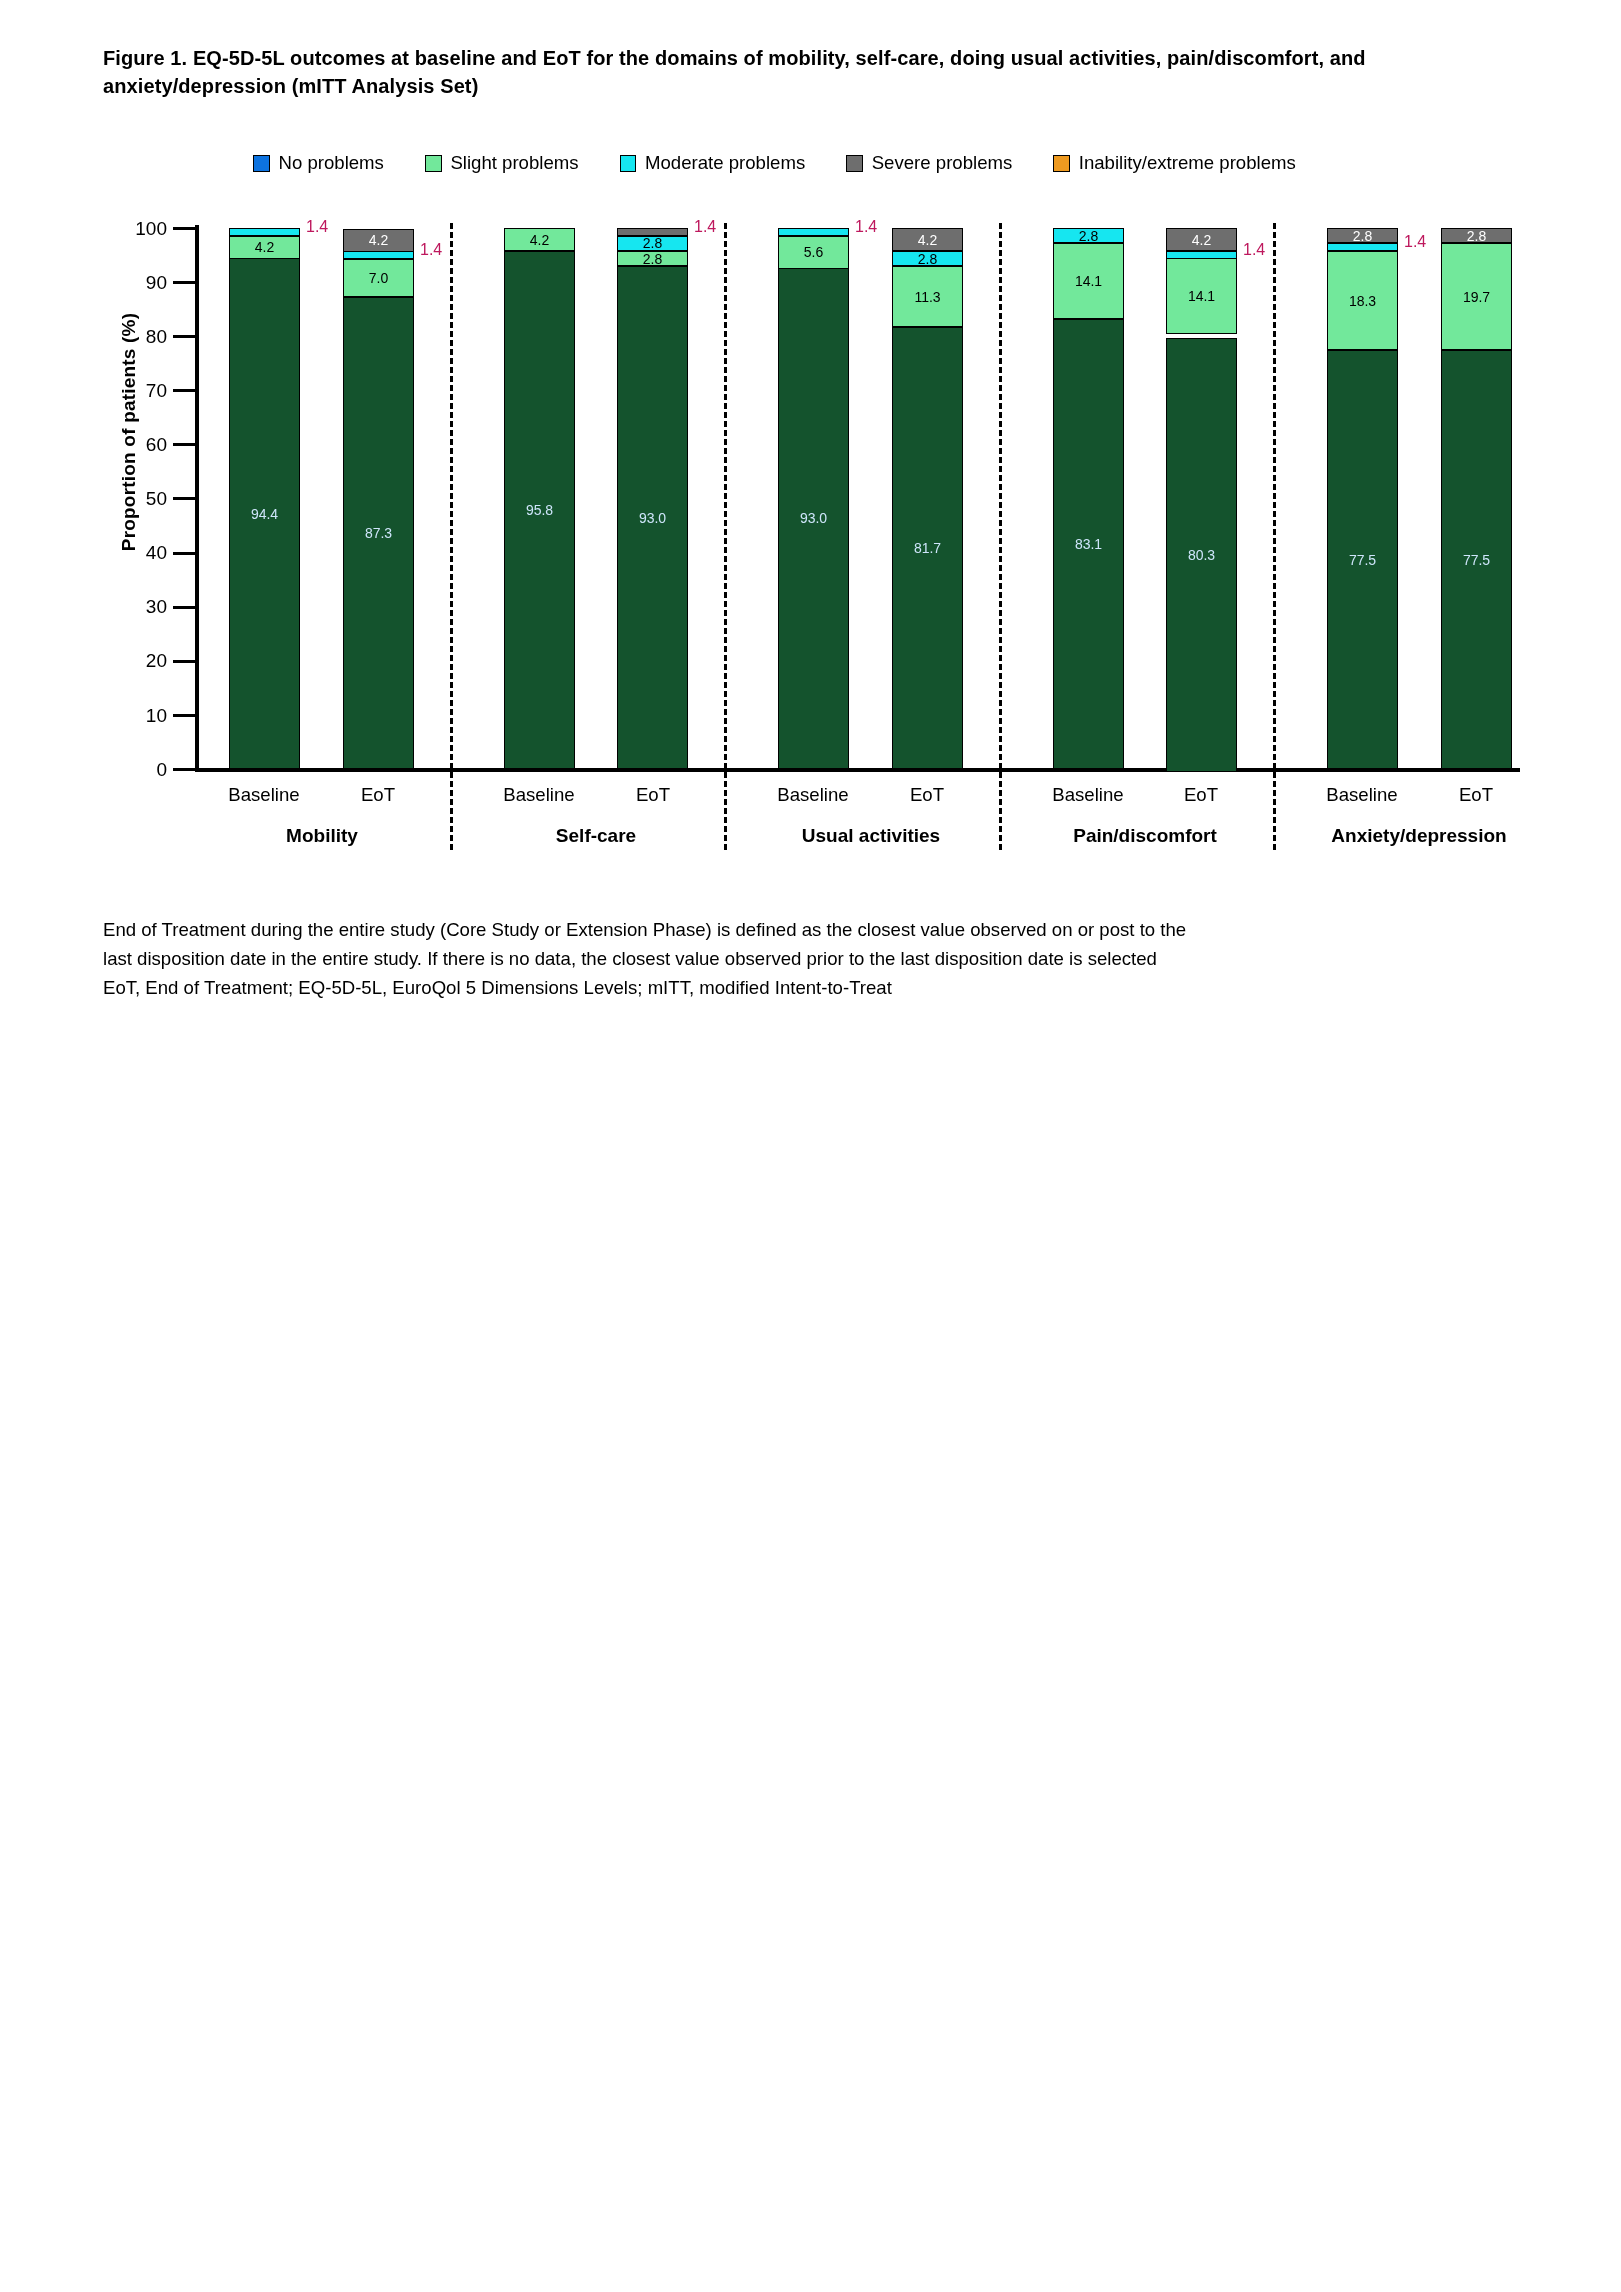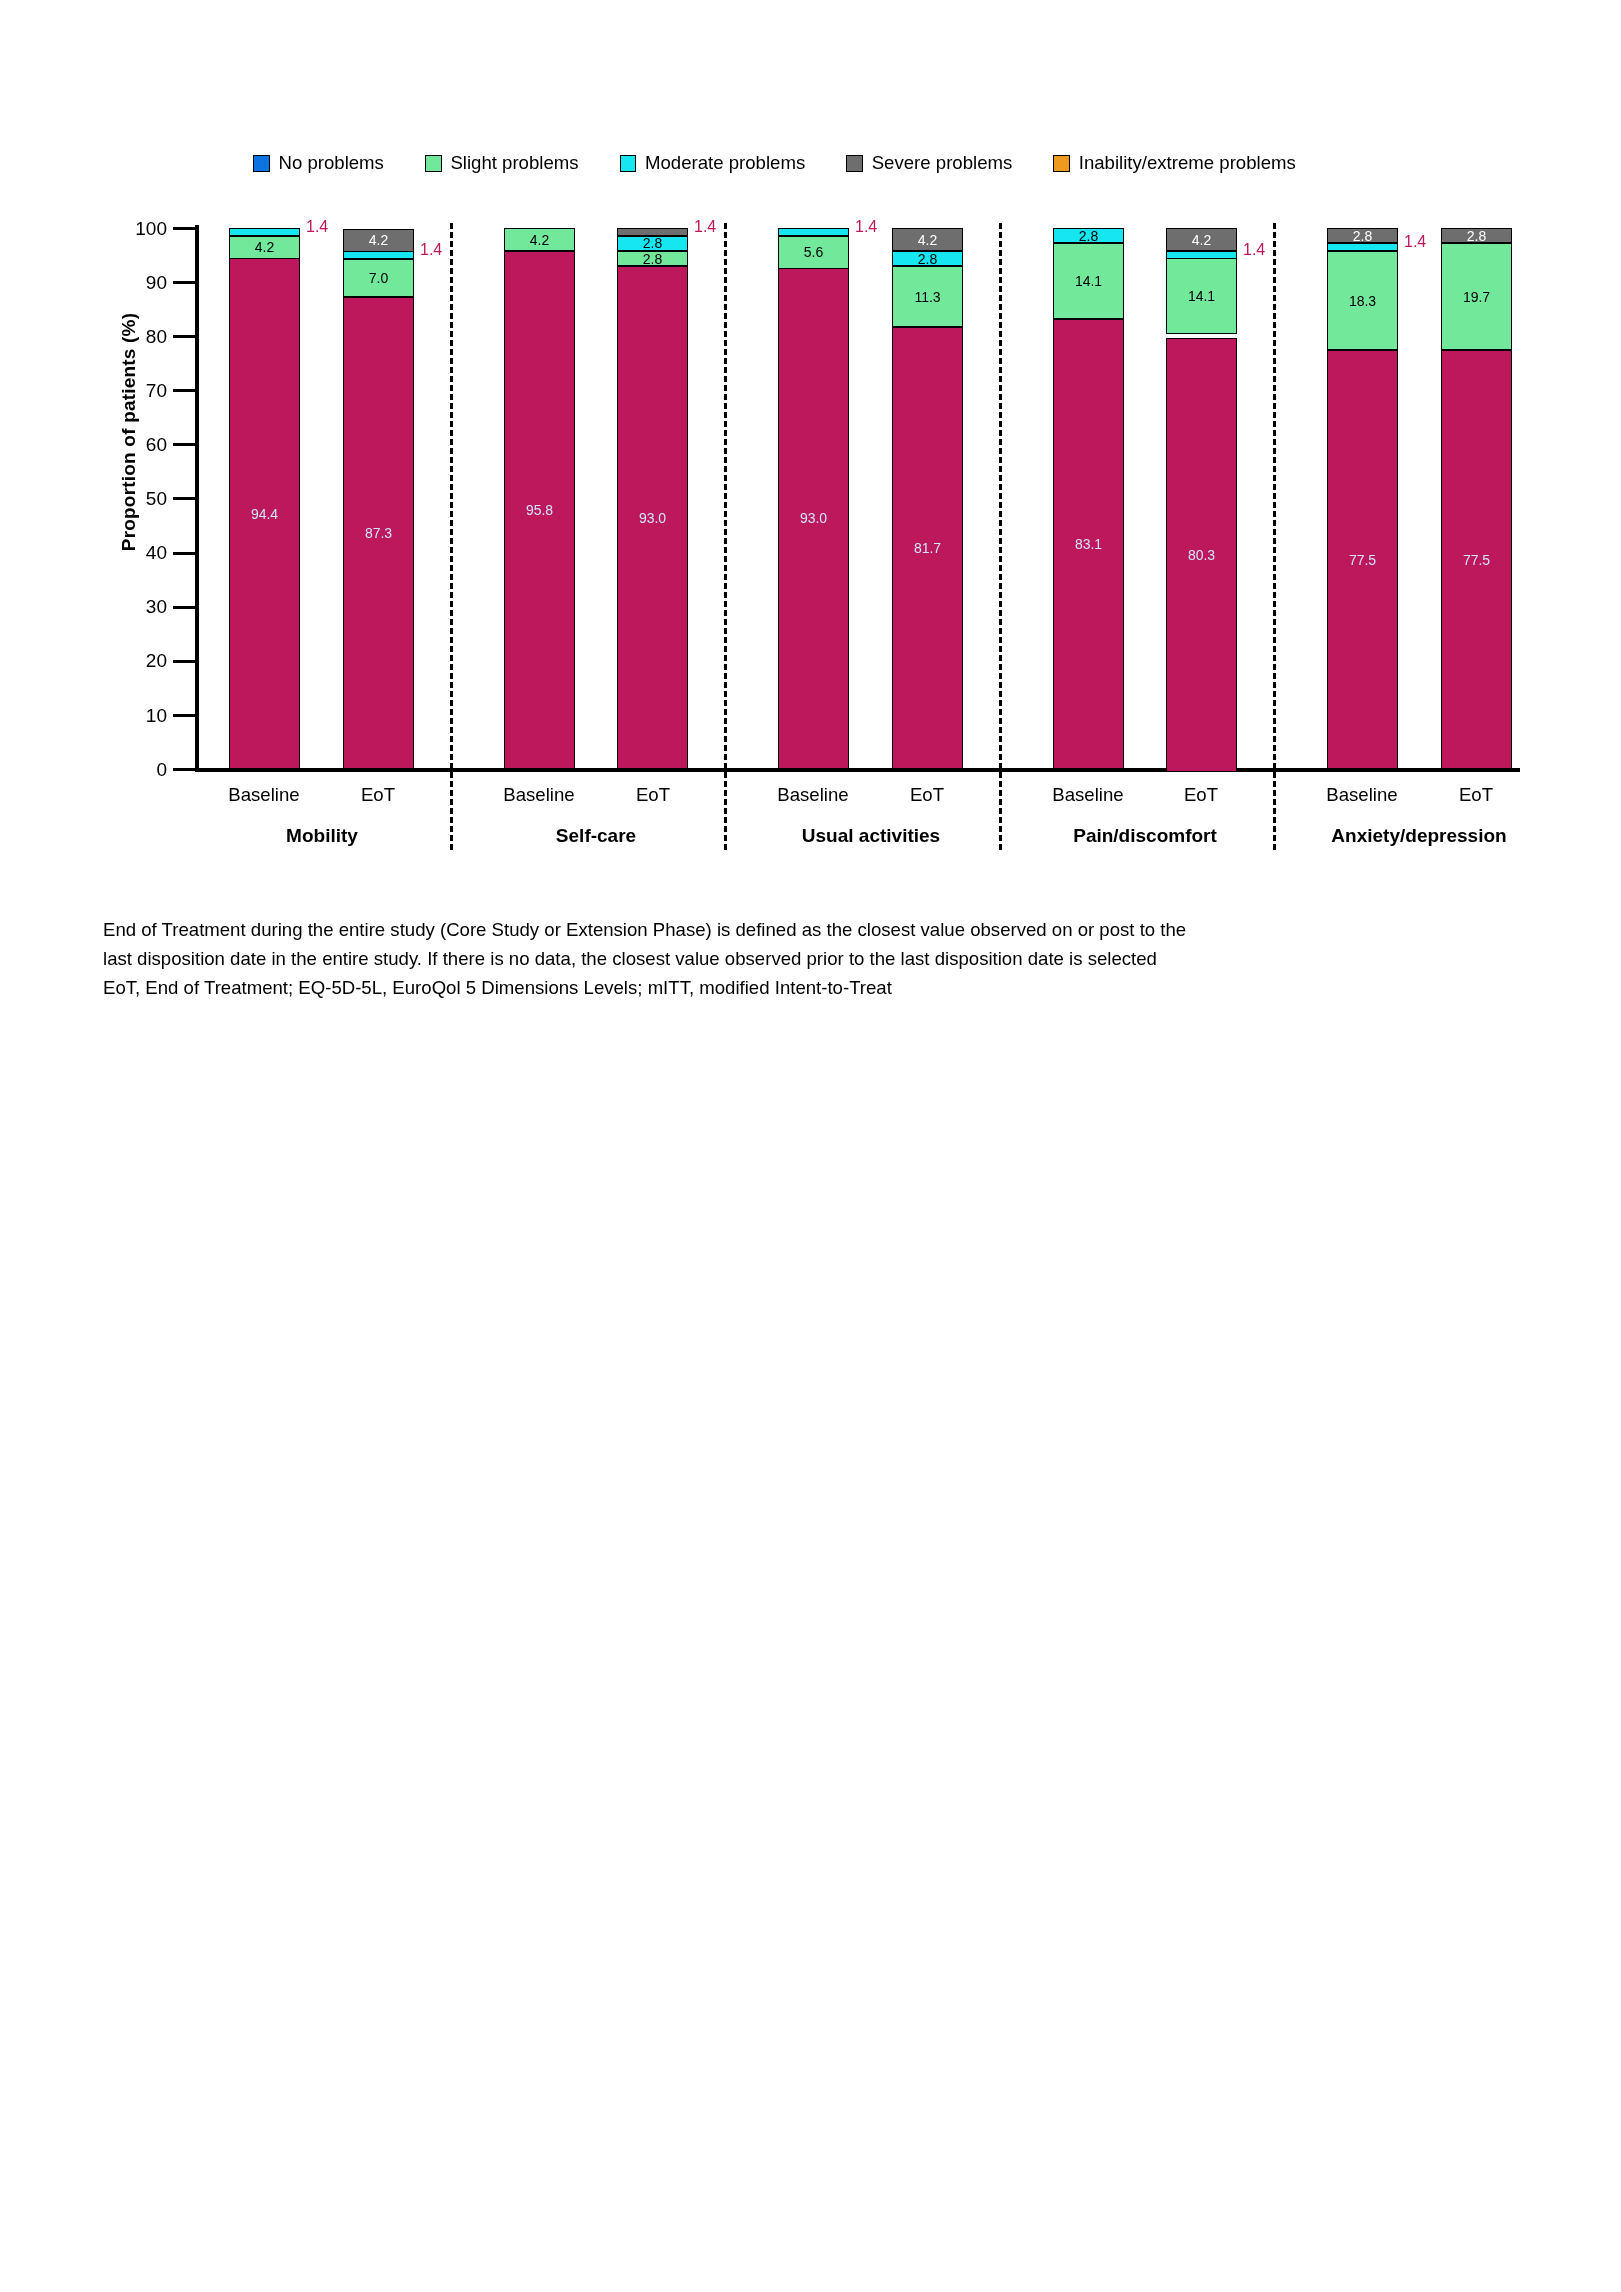--- a/index.html
+++ b/index.html
@@ -138,21 +138,21 @@
     left: 0;
     width: 71px;
     box-sizing: border-box;
     border: 1.5px solid #000;
     display: flex;
     align-items: center;
     justify-content: center;
     font-size: 14px;
     overflow: visible;
   }
-  .seg-no    { background: #be185d; }
+  .seg-no    { background: #14532d; }
   .seg-sl    { background: #72e89b; }
   .seg-mo    { background: #16e6f0; }
   .seg-se    { background: #6e6e6e; }
 
   .seg .inlab {
     color: #000;
     white-space: nowrap;
     line-height: 1;
   }
   .seg-no .inlab { color: #cfe6fb; }
@@ -192,20 +192,21 @@
     font-size: 18.6px;
     line-height: 1.55;
   }
   .footnotes div { white-space: pre-wrap; }
 </style>
 </head>
 <body>
 
 <div class="page">
 
+  <div class="fig-title">Figure 1. EQ-5D-5L outcomes at baseline and EoT for the domains of mobility, self-care, doing usual activities, pain/discomfort, and anxiety/depression (mITT Analysis Set)</div>
 
   <div class="legend" id="legend-root">
       <div class="legend-item">
         <span class="legend-swatch" style="background: rgb(13, 115, 224);"></span>
         <span class="legend-label">No problems</span>
       </div>
       <div class="legend-item">
         <span class="legend-swatch" style="background: rgb(114, 232, 155);"></span>
         <span class="legend-label">Slight problems</span>
       </div>

